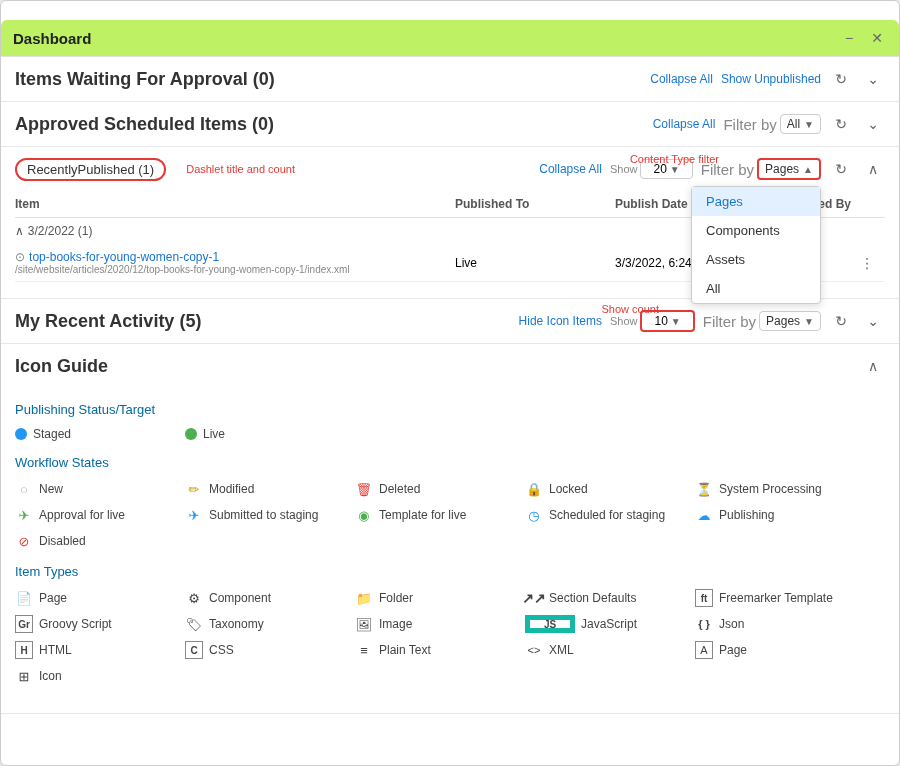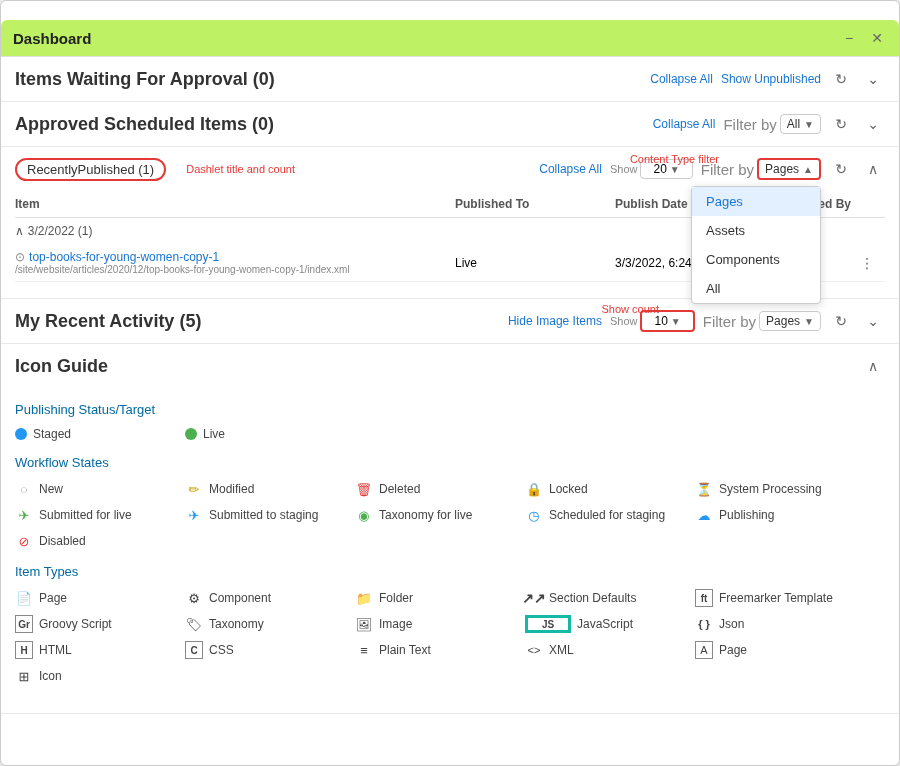--- a/index.html
+++ b/index.html
@@ -111,22 +111,22 @@
           </div>
           <div style="display:flex;align-items:center;gap:3px;position:relative;">
             <span class="filter-label">Filter by</span>
             <div class="filter-select-highlighted">
               <span>Pages</span>
               <span class="chevron">▲</span>
             </div>
 
             <div class="dropdown-menu" style="top:28px;right:0;">
               <div class="dropdown-item active">Pages</div>
+              <div class="dropdown-item">Components</div>
               <div class="dropdown-item">Assets</div>
-              <div class="dropdown-item">Components</div>
               <div class="dropdown-item">All</div>
             </div>
           </div>
           <button class="icon-btn">↻</button>
           <button class="icon-btn">∧</button>
         </div>
       </div>
 
       <div class="table-area">
         <div class="table-header">
@@ -156,21 +156,21 @@
       </div>
     </div>
 
     <div class="section" style="position:relative;">
       <div class="section-header">
         <span class="section-title">My Recent Activity (5)</span>
         <div class="section-controls">
           <div style="display:flex;flex-direction:column;align-items:center;">
             <span style="color:#e53935;font-size:11px;position:absolute;right:240px;top:4px;">Show count</span>
           </div>
-          <button class="link-btn">Hide Image Items</button>
+          <button class="link-btn">Hide Icon Items</button>
           <div style="display:flex;align-items:center;gap:3px;">
             <span class="show-label">Show</span>
             <div class="show-select" style="border:2px solid #e53935;">
               <span>10</span>
               <span class="chevron">▼</span>
             </div>
           </div>
           <div style="display:flex;align-items:center;gap:3px;">
             <span class="filter-label">Filter by</span>
             <div class="filter-select">
@@ -220,29 +220,29 @@
           <div class="guide-item">
             <span class="guide-icon" style="color:#e8a000;">🔒</span>
             <span>Locked</span>
           </div>
           <div class="guide-item">
             <span class="guide-icon" style="color:#e8a000;">⏳</span>
             <span>System Processing</span>
           </div>
           <div class="guide-item">
             <span class="guide-icon" style="color:#4caf50;">✈</span>
-            <span>Submitted for live</span>
+            <span>Approval for live</span>
           </div>
           <div class="guide-item">
             <span class="guide-icon" style="color:#2196f3;">✈</span>
             <span>Submitted to staging</span>
           </div>
           <div class="guide-item">
             <span class="guide-icon" style="color:#4caf50;">◉</span>
-            <span>Taxonomy for live</span>
+            <span>Template for live</span>
           </div>
           <div class="guide-item">
             <span class="guide-icon" style="color:#2196f3;">◷</span>
             <span>Scheduled for staging</span>
           </div>
           <div class="guide-item">
             <span class="guide-icon" style="color:#2196f3;">☁</span>
             <span>Publishing</span>
           </div>
           <div class="guide-item">
@@ -279,21 +279,21 @@
           </div>
           <div class="guide-item">
             <span class="guide-icon">🏷</span>
             <span>Taxonomy</span>
           </div>
           <div class="guide-item">
             <span class="guide-icon">🖼</span>
             <span>Image</span>
           </div>
           <div class="guide-item">
-            <span class="guide-icon" style="font-size:10px;font-weight:bold;border:3px solid #14b8a6;padding:0 20px;">JS</span>
+            <span class="guide-icon" style="font-size:10px;font-weight:bold;border:5px solid #14b8a6;padding:0 20px;">JS</span>
             <span>JavaScript</span>
           </div>
           <div class="guide-item">
             <span class="guide-icon" style="font-size:11px;font-weight:bold;">{ }</span>
             <span>Json</span>
           </div>
           <div class="guide-item">
             <span class="guide-icon" style="font-size:10px;font-weight:bold;border:1px solid #888;padding:0 2px;">H</span>
             <span>HTML</span>
           </div>

